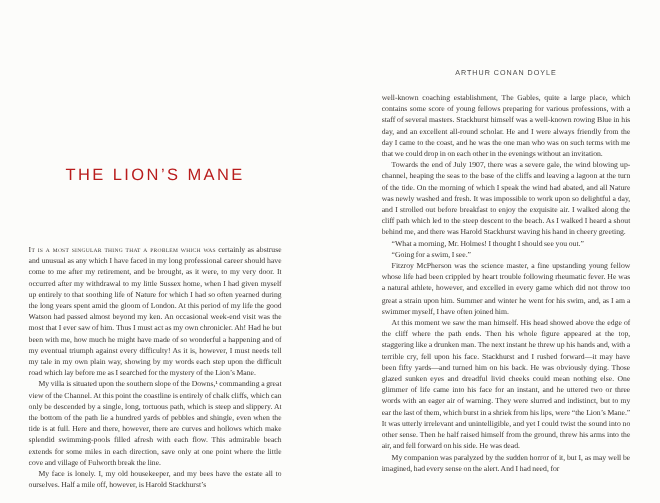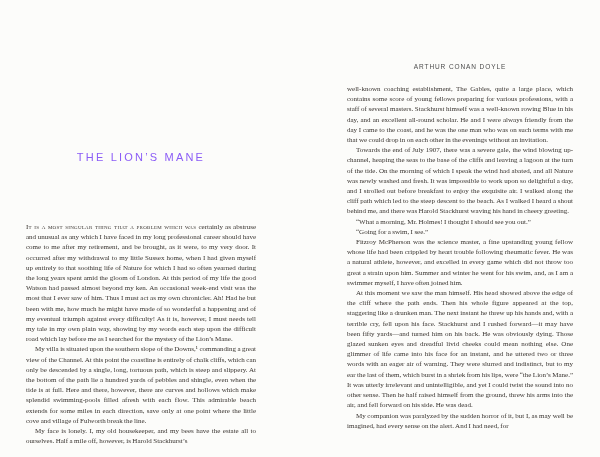--- a/index.html
+++ b/index.html
@@ -22,24 +22,24 @@
   .page-left  { left: 26px;  width: 230px; }
   .page-right { left: 347px; width: 226px; }
 
   .chapter-title {
     position: absolute;
     top: 104px;
     left: 0;
     width: 100%;
     text-align: center;
     font-family: "Liberation Sans", sans-serif;
-    font-size: 11px;
+    font-size: 15px;
     font-weight: 400;
     letter-spacing: 2.2px;
-    color: #8b5cf6;
+    color: #b91c1c;
     white-space: nowrap;
   }
   .running-header {
     position: absolute;
     top: 16px;
     left: 0;
     width: 100%;
     text-align: center;
     font-family: "Liberation Sans", sans-serif;
     font-size: 6.5px;

